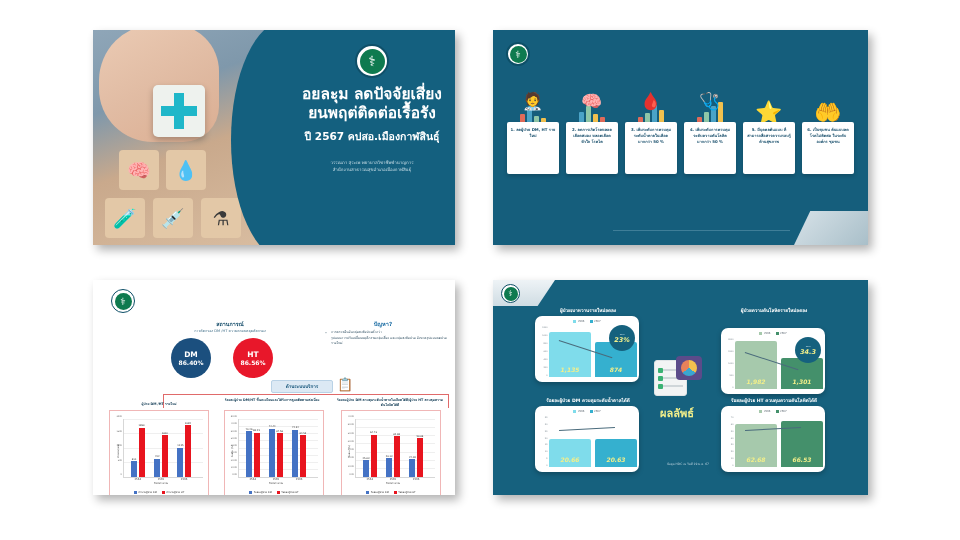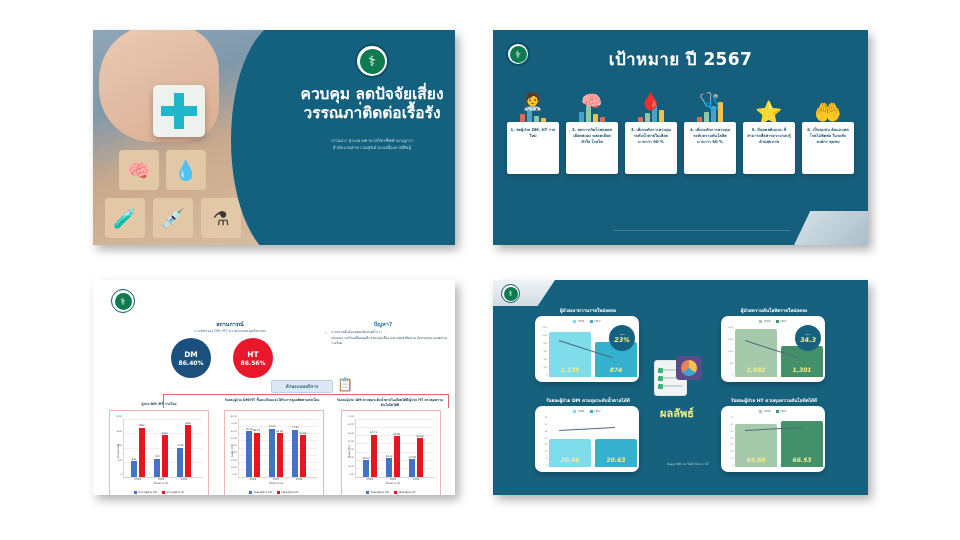--- a/index.html
+++ b/index.html
@@ -179,32 +179,32 @@
       <div class="s1-tile b1">🧠</div>
       <div class="s1-tile b2">💧</div>
       <div class="s1-tile b3">🧪</div>
       <div class="s1-tile b4">💉</div>
       <div class="s1-tile b5">⚗</div>
     </div>
     <div class="s1-right">
       <div class="s1-logo">
         <div class="s1-logo-in">⚕</div>
       </div>
-      <div class="s1-t1">ควบคุม ลดปัจจัยเสี่ยง</div>
-      <div class="s1-t1">วรรณภา่ติดต่อเรื้อรัง</div>
+      <div class="s1-t1">อยละุม ลดปัจจัยเสี่ยง</div>
+      <div class="s1-t1">ยนพฤต่ติดต่อเรื้อรัง</div>
+      <div class="s1-t2">ปี 2567 คปสอ.เมืองกาฬสินธุ์</div>
       <div class="s1-cred">วรรณภา สุระเพ พยาบาลวิชาชีพชำนาญการ</div>
       <div class="s1-cred" style="margin-top:0">สำนักงานสาธารณสุขอำเภอเมืองกาฬสินธุ์</div>
     </div>
   </div>
 
   <div class="slide shadow" id="slide2">
     <div class="s2-logo">
       <div class="s2-logo-in">⚕</div>
     </div>
-    <div class="s2-title">เป้าหมาย ปี 2567</div>
     <div class="s2-icons" id="s2-icons">
         <div class="s2-ico">
           <div class="s2-glyph" style="position: absolute; margin-bottom: 14px;">🧑‍⚕️</div>
           <div class="mini-bars">
             <i style="height: 10px; background: rgb(224, 107, 90);"></i>
             <i style="height: 16px; background: rgb(74, 163, 199);"></i>
             <i style="height: 8px; background: rgb(143, 199, 168);"></i>
             <i style="height: 6px; background: rgb(242, 193, 78);"></i>
           </div>
         </div>
@@ -496,21 +496,21 @@
               <div class="s4-bv">874</div>
             </div>
           </div>
           <div class="s4-badge" style="right: 4px; top: 9px; background: rgb(21, 97, 126);">
             <div class="cap">ลดลง</div>
             <div class="num">23%</div>
           </div>
           <div class="s4-arrow" style="left: 24px; top: 24px; width: 56px; transform: rotate(18deg);"></div>
         </div>
         <div class="s4-ct" style="left: 216px; top: 27px;">ผู้ป่วยความดันโลหิตรายใหม่ลดลง</div>
-        <div class="s4-card" style="left: 228px; top: 36px;">
+        <div class="s4-card" style="left: 228px; top: 48px;">
           <div class="s4-leg">
             <span>
               <i class="sw" style="background: rgb(166, 201, 172);"></i>
               <b style="font-weight: normal;">2566</b>
             </span>
             <span>
               <i class="sw" style="background: rgb(68, 144, 107);"></i>
               <b style="font-weight: normal;">2567</b>
             </span>
           </div>

